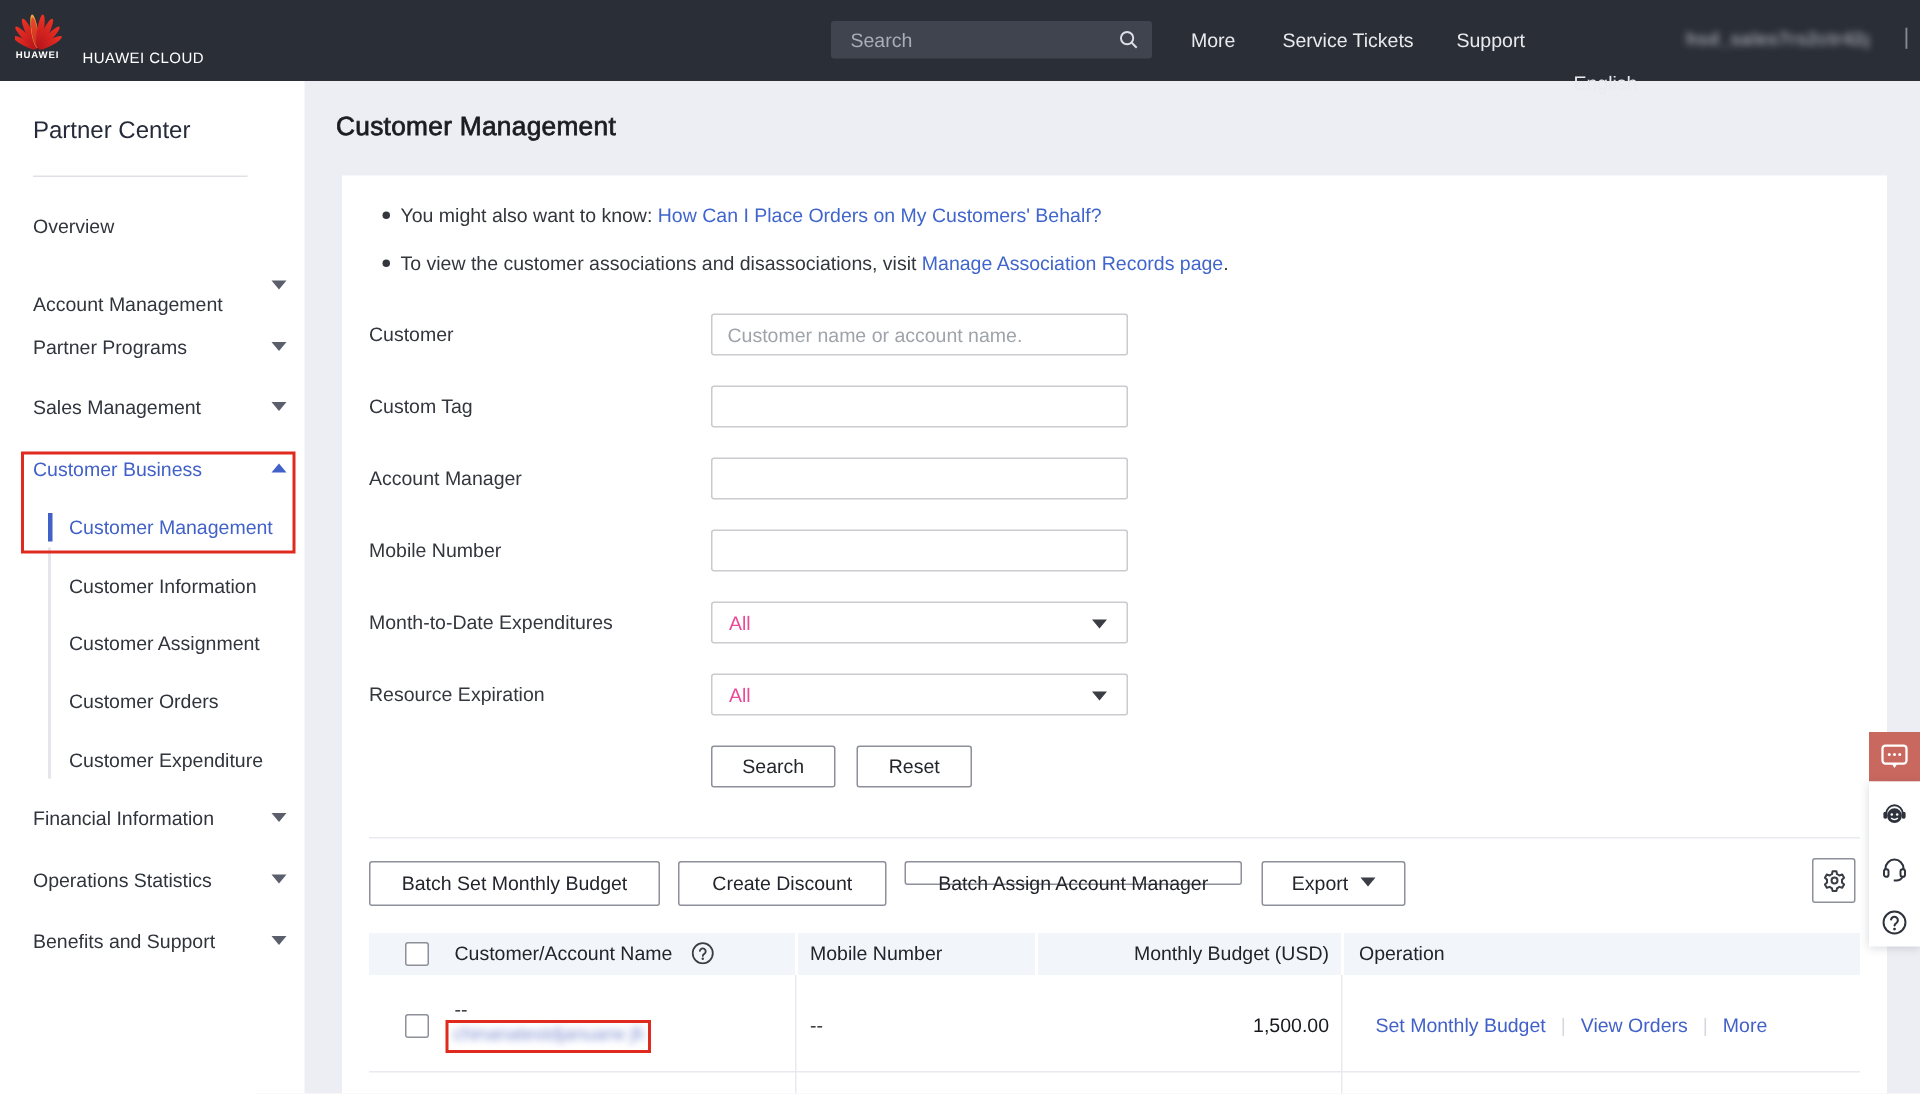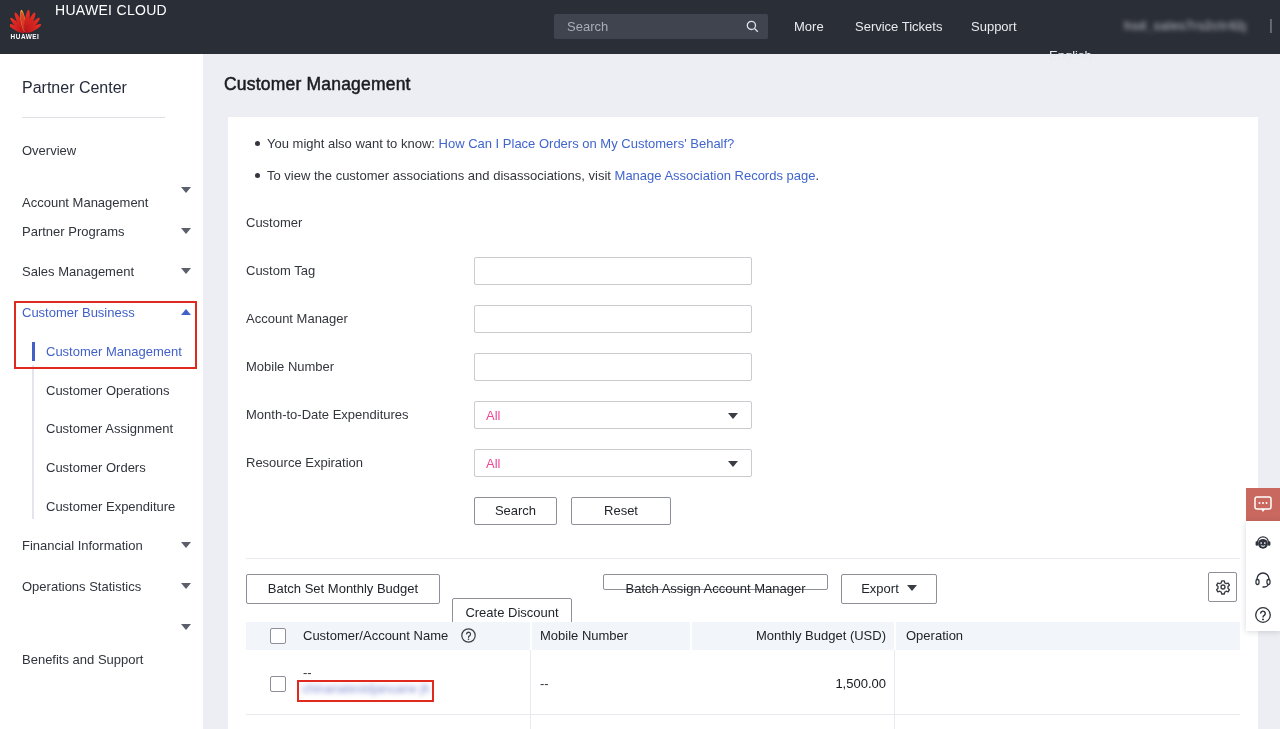--- a/index.html
+++ b/index.html
@@ -2,21 +2,21 @@
 <html><head>
 <meta charset="utf-8">
 <style>
   * { margin:0; padding:0; box-sizing:border-box; }
   html,body { width:1280px; height:729px; overflow:hidden; font-family:"Liberation Sans", sans-serif; }
   body { position:relative; background:#edeef3; }
   .abs { position:absolute; }
 
   
   .topbar { position:absolute; left:0; top:0; width:1280px; height:54px; background:#2a2e37; }
-  .brand { position:absolute; left:55px; top:2px; color:#ffffff; font-size:14px; font-weight:500; letter-spacing:0.3px; }
+  .brand { position:absolute; left:55px; top:34px; color:#ffffff; font-size:10px; font-weight:500; letter-spacing:0.3px; }
   .searchbox { position:absolute; left:554px; top:14px; width:214px; height:25px; background:#3f444e; border-radius:2px; }
   .searchbox span { position:absolute; left:13px; top:5px; font-size:13px; color:#a9adb6; }
   .topnav { position:absolute; top:19px; font-size:13px; color:#e8eaee; }
   .blurname { position:absolute; left:1124px; top:19px; width:122px; color:#9ca0a9; font-size:12px; font-weight:600; letter-spacing:0.4px; filter:blur(2.4px); white-space:nowrap; overflow:hidden; }
   .topsep { position:absolute; left:1269px; top:16px; color:#878b94; font-size:15px; }
 
   
   .sidebar { position:absolute; left:0; top:54px; width:203px; height:675px; background:#ffffff; }
   .sb-title { position:absolute; left:22px; top:25px; font-size:16px; color:#252b3a; }
   .sb-divider { position:absolute; left:22px; top:63px; width:143px; height:1px; background:#dfe1e6; }
@@ -129,41 +129,44 @@
     <div class="arrow-d" style="top:133px;"></div>
   <div class="sb-item" style="top:170px;">Partner Programs</div>
     <div class="arrow-d" style="top:174px;"></div>
   <div class="sb-item" style="top:210px;">Sales Management</div>
     <div class="arrow-d" style="top:214px;"></div>
   <div class="sb-item sb-blue" style="top:251px;">Customer Business</div>
     <div class="arrow-u" style="top:255px;"></div>
   <div class="sb-selbar"></div>
   <div class="sb-guideline"></div>
   <div class="sb-sub sb-blue" style="top:290px;">Customer Management</div>
-  <div class="sb-sub" style="top:329px;">Customer Operations</div>
+  <div class="sb-sub" style="top:329px;">Customer Information</div>
   <div class="sb-sub" style="top:367px;">Customer Assignment</div>
   <div class="sb-sub" style="top:406px;">Customer Orders</div>
   <div class="sb-sub" style="top:445px;">Customer Expenditure</div>
   <div class="sb-item" style="top:484px;">Financial Information</div>
     <div class="arrow-d" style="top:488px;"></div>
   <div class="sb-item" style="top:525px;">Operations Statistics</div>
     <div class="arrow-d" style="top:529px;"></div>
-  <div class="sb-item" style="top:566px;margin-top:32px;">Benefits and Support</div>
+  <div class="sb-item" style="top:566px;">Benefits and Support</div>
     <div class="arrow-d" style="top:570px;"></div>
 </div>
 
 <div class="redbox" style="left:14px; top:301px; width:183px; height:68px;"></div>
 
 <div class="main-title">Customer Management</div>
 
 <div class="card">
   <div class="bullet" style="left:39px; top:19px;"><span class="dot"></span>You might also want to know: <a class="lnk" href="#">How Can I Place Orders on My Customers' Behalf?</a></div>
   <div class="bullet" style="left:39px; top:51px;"><span class="dot"></span>To view the customer associations and disassociations, visit <a class="lnk" href="#">Manage Association Records page</a>.</div>
 
   <div class="flabel" style="top:98px;">Customer</div>
+  <div class="finput" style="top:92px;">
+      <span class="ph">Customer name or account name.</span>
+    </div>
 
   <div class="flabel" style="top:146px;">Custom Tag</div>
   <div class="finput" style="top:140px;"></div>
 
   <div class="flabel" style="top:194px;">Account Manager</div>
   <div class="finput" style="top:188px;"></div>
 
   <div class="flabel" style="top:242px;">Mobile Number</div>
   <div class="finput" style="top:236px;"></div>
 
@@ -173,26 +176,26 @@
       <span class="seltri"></span>
     </div>
 
   <div class="flabel" style="top:338px;">Resource Expiration</div>
   <div class="finput" style="top:332px;">
       <span class="val">All</span>
       <span class="seltri"></span>
     </div>
 
   <div class="btn" style="left:246px; top:380px; width:83px; height:28px; line-height:26px;">Search</div>
-  <div class="btn" style="left:343px; top:380px; width:100px; height:28px; line-height:26px;">Reset</div>
+  <div class="btn" style="left:343px; top:380px; width:77px; height:28px; line-height:26px;">Reset</div>
 
   <div class="tb-divider"></div>
 
   <div class="btn" style="left:18px; top:457px; width:194px; height:30px; line-height:28px;">Batch Set Monthly Budget</div>
-  <div class="btn" style="left:224px; top:481px; width:120px; height:30px; line-height:28px;">Create Discount</div>
+  <div class="btn" style="left:224px; top:457px; width:139px; height:30px; line-height:28px;">Create Discount</div>
   <div class="btn" style="left:375px; top:457px; width:225px; height:16px; line-height:28px;">Batch Assign Account Manager</div>
   <div class="btn" style="left:613px; top:457px; width:96px; height:30px; line-height:28px;">Export<span style="display:inline-block; margin-left:8px; vertical-align:2px; width:0; height:0; border-left:5px solid transparent; border-right:5px solid transparent; border-top:6px solid #3a3d44;"></span></div>
   <div class="btn" style="left:980px; top:455px; width:29px; height:30px;">
     <svg style="margin-top:5px;" width="18" height="18" viewBox="0 0 20 20">
       <path fill="none" stroke="#3a3d44" stroke-width="1.5" stroke-linejoin="round" d="M8.6 3.2 h2.8 l0.5 2.1 a5 5 0 0 1 1.7 1 l2.1-0.7 1.4 2.4 -1.6 1.5 a5 5 0 0 1 0 2 l1.6 1.5 -1.4 2.4 -2.1-0.7 a5 5 0 0 1 -1.7 1 l-0.5 2.1 h-2.8 l-0.5-2.1 a5 5 0 0 1 -1.7-1 l-2.1 0.7 -1.4-2.4 1.6-1.5 a5 5 0 0 1 0-2 l-1.6-1.5 1.4-2.4 2.1 0.7 a5 5 0 0 1 1.7-1 z"></path>
       <circle cx="10" cy="10" r="2.2" fill="none" stroke="#3a3d44" stroke-width="1.5"></circle>
     </svg>
   </div>
 
   <div class="thead">
@@ -209,20 +212,21 @@
     <div class="th" style="left:470px; width:170px; text-align:right; white-space:nowrap;">Monthly Budget (USD)</div>
     <div class="thead-gap" style="left:648px;"></div>
     <div class="th" style="left:660px;">Operation</div>
   </div>
 
   <div class="checkbox" style="left:42px; top:559px;"></div>
   <div class="cell" style="left:75px; top:548px; color:#33363d;">--</div>
   <div class="cell" style="left:74px; top:565px; width:127px; color:#8290d2; filter:blur(2.6px); font-size:12.5px; white-space:nowrap; overflow:hidden;">chinanatestdjanuarw jfd</div>
   <div class="cell" style="left:312px; top:559px;">--</div>
   <div class="cell" style="left:538px; top:559px; width:120px; text-align:right; color:#16181d;">1,500.00</div>
+  <div class="cell" style="left:689px; top:559px; white-space:nowrap;"><span class="oplink">Set Monthly Budget</span><span class="opsep" style="margin:0 10px;">|</span><span class="oplink">View Orders</span><span class="opsep" style="margin:0 10px;">|</span><span class="oplink">More</span></div>
 
   <div class="vline" style="left:302px; top:533px; height:79px;"></div>
   <div class="vline" style="left:666px; top:533px; height:79px;"></div>
   <div class="rowline"></div>
 </div>
 
 <div class="redbox" style="left:297px; top:680px; width:137px; height:22px;"></div>
 
 <div class="float-red">
   <svg class="abs" style="left:8px; top:8px;" width="18" height="17" viewBox="0 0 18 17">

